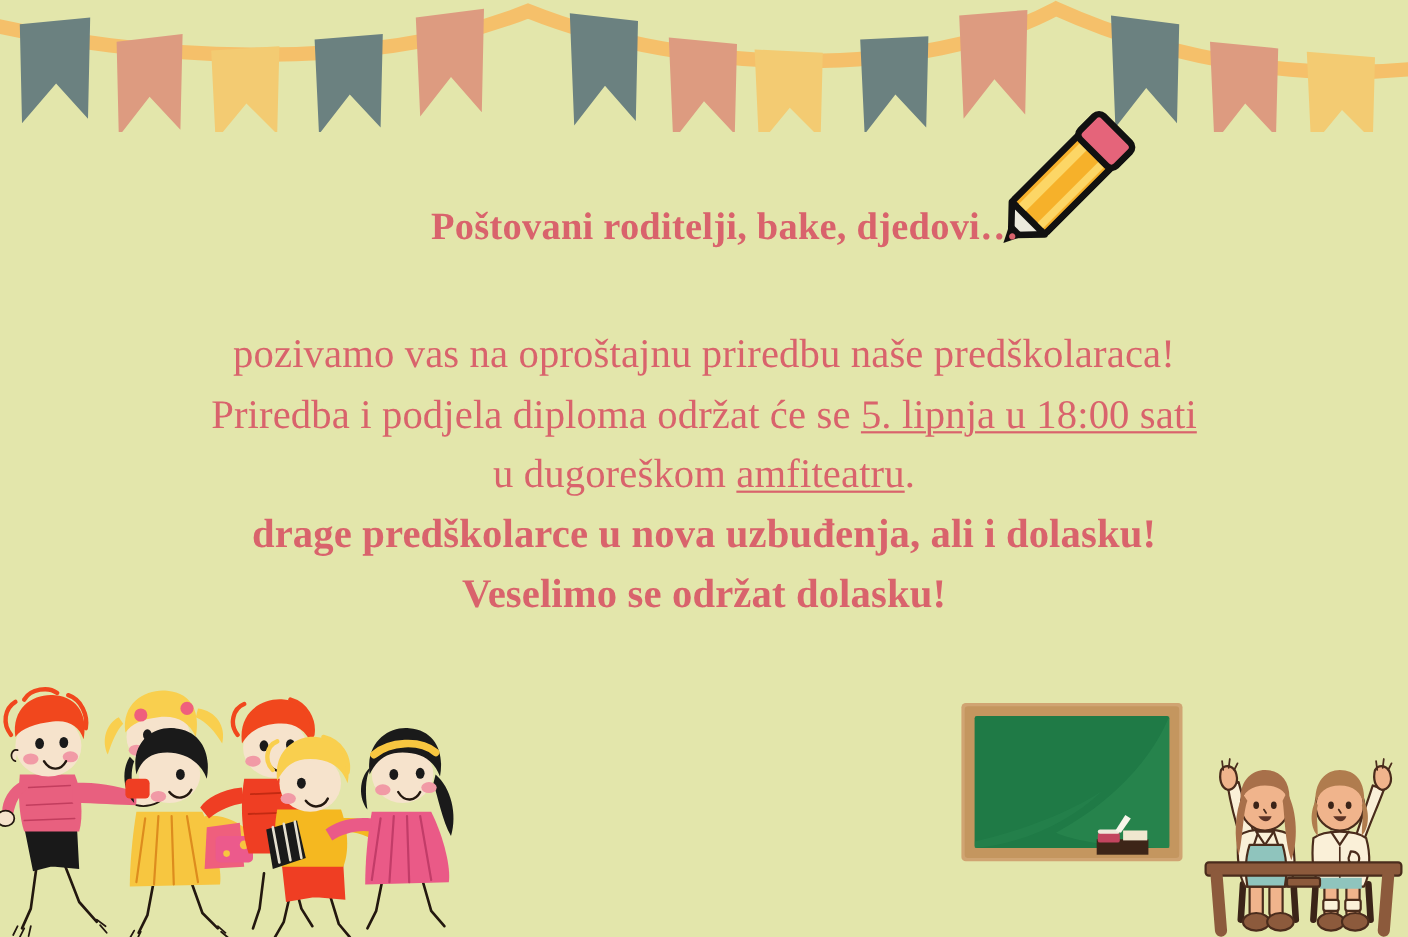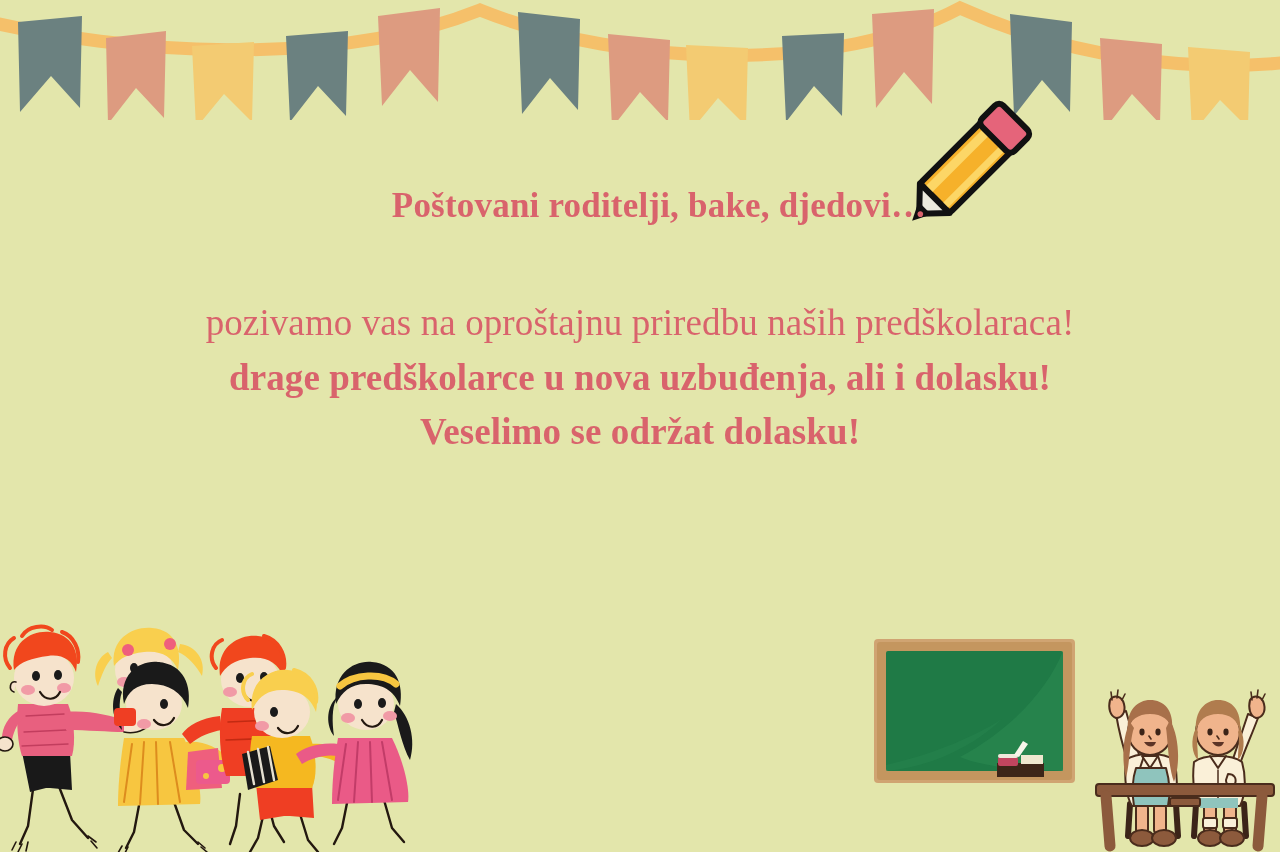--- a/index.html
+++ b/index.html
@@ -151,23 +151,25 @@
       <path d="M14 58 L-4 67 L14 76 Z" fill="#111"></path>
     </g>
   </svg>
 
   <div id="text-block">
 
     <div class="greeting">Poštovani roditelji, bake, djedovi…</div>
 
     <div class="body-lines">
 
-      <span class="ln">pozivamo vas na oproštajnu priredbu naših predškolaraca!</span>
-
-
+      <span class="ln">pozivamo vas na oproštajnu priredbu naše predškolaraca!</span>
+
+      <span class="ln"><span>Priredba i podjela diploma održat će se </span><span class="ul">5. lipnja u 18:00 sati</span></span>
+
+      <span class="ln"><span>u dugoreškom </span><span class="ul">amfiteatru</span><span>.</span></span>
 
 
       <span class="ln bold-line">drage predškolarce u nova uzbuđenja, ali i dolasku!</span>
 
       <span class="ln bold-line">Veselimo se održat dolasku!</span>
 
     </div>
   </div>
 
   <svg id="kids-group" viewBox="0 0 450 240">

